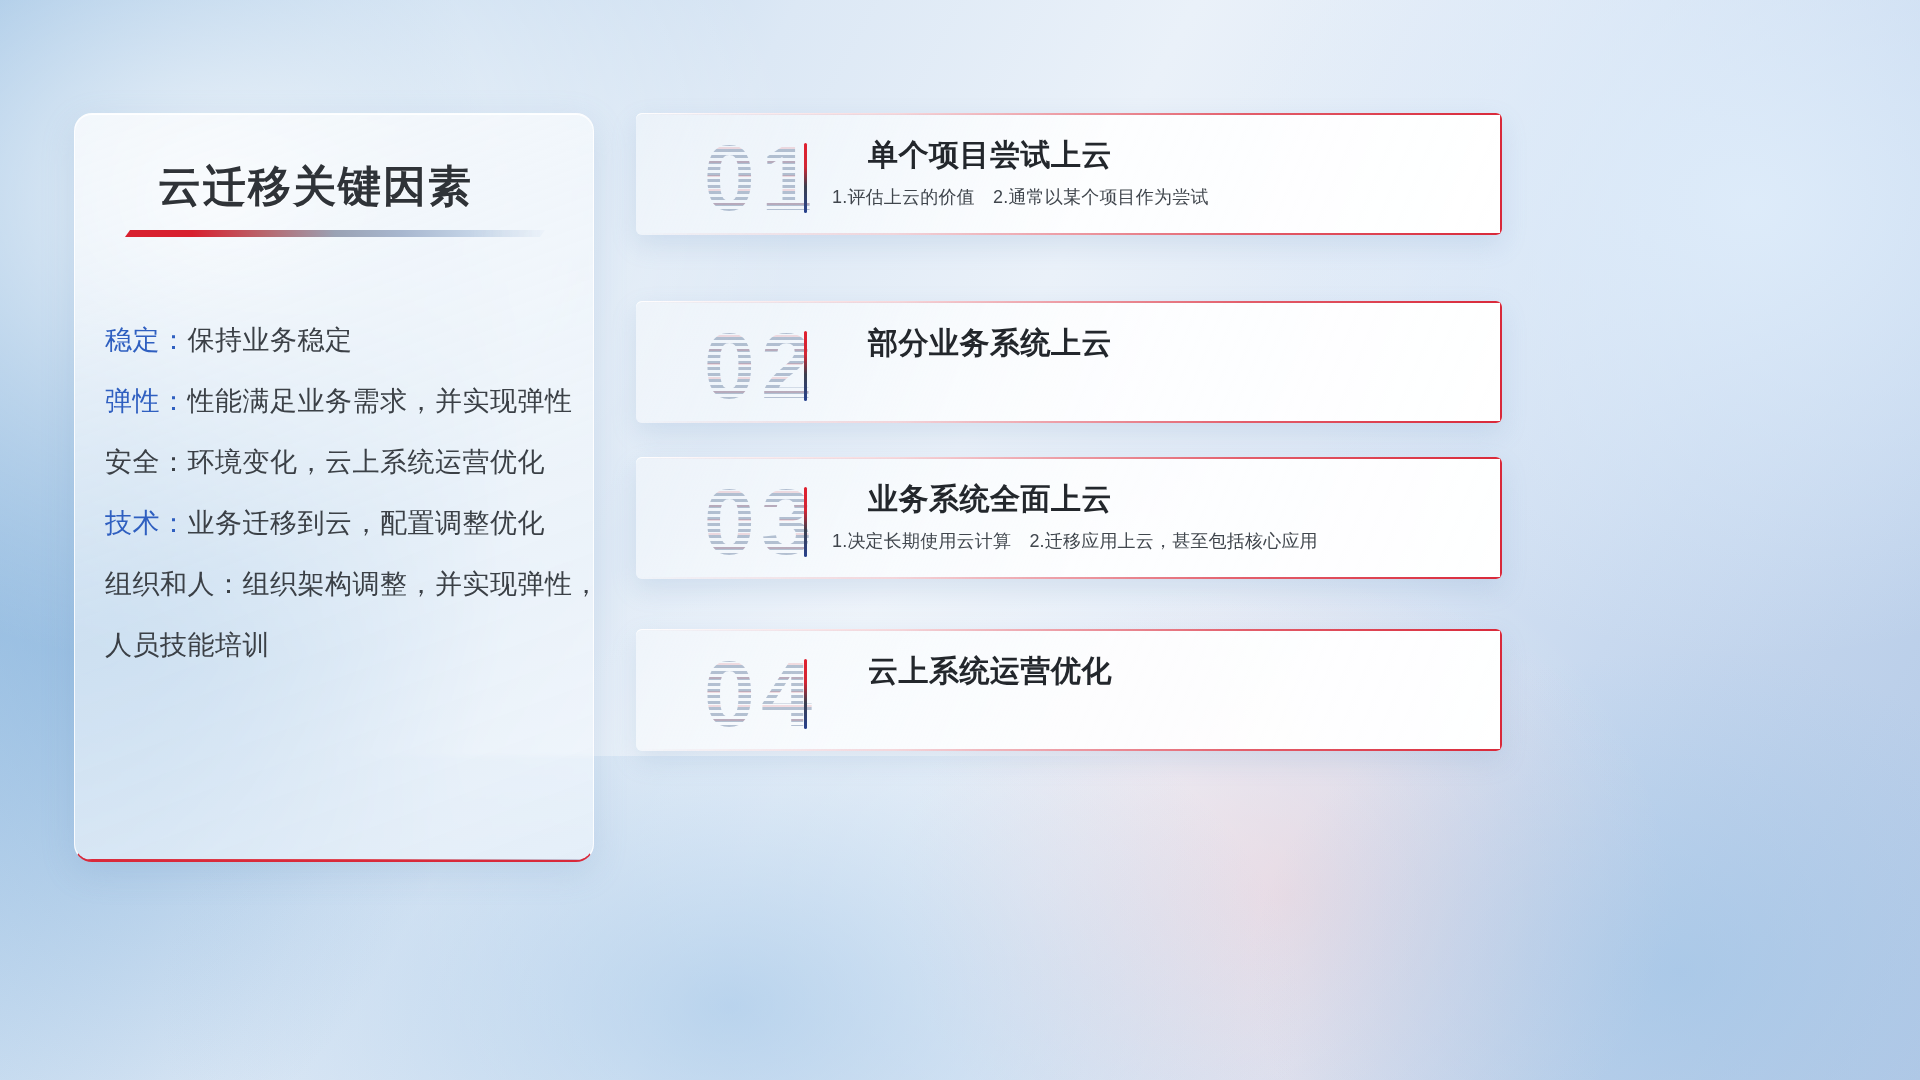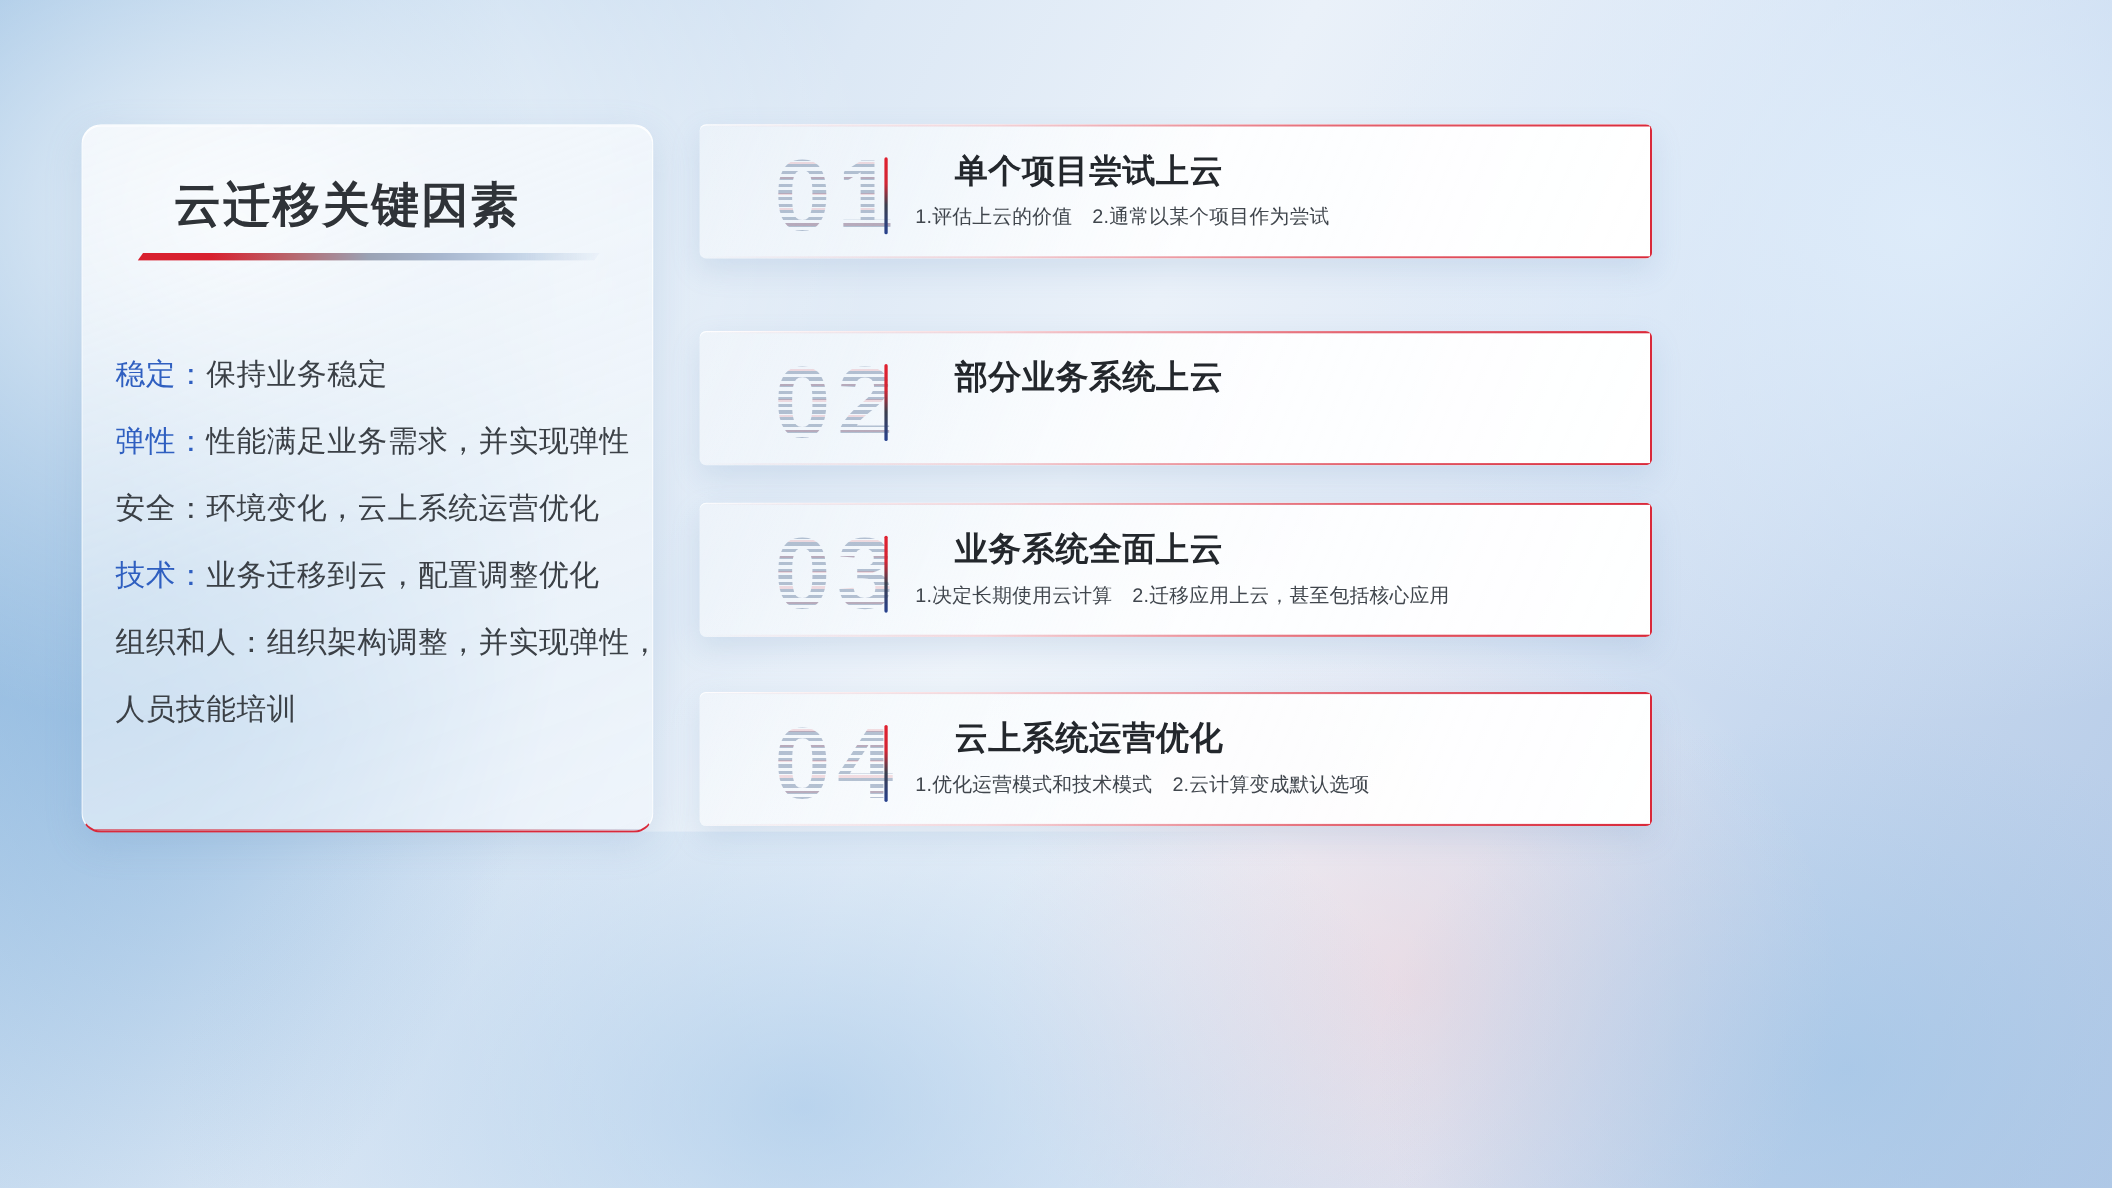--- a/index.html
+++ b/index.html
@@ -51,21 +51,21 @@
   .bg-blue-right {
     position:absolute; right:-10%; bottom:-20%; width:45%; height:60%;
     background:radial-gradient(ellipse at 50% 50%, rgba(160,196,230,.65) 0%, rgba(160,196,230,0) 70%);
   }
 
   
   #stage { position:absolute; inset:0; }
 
   
   #left-card {
-    position:absolute; left:74px; top:113px; width:520px; height:644px;
+    position:absolute; left:74px; top:113px; width:520px; height:749px;
     border-radius:18px;
     background:linear-gradient(160deg,
         rgba(255,255,255,.72) 0%,
         rgba(250,252,254,.62) 28%,
         rgba(246,250,253,.55) 55%,
         rgba(243,248,253,.60) 100%);
     border:1px solid rgba(255,255,255,.85);
     border-bottom:2px solid #d9293a;
     box-shadow:0 10px 34px rgba(110,150,195,.20), inset 0 1px 0 rgba(255,255,255,.9);
     backdrop-filter:blur(2px);
@@ -241,17 +241,16 @@
     <div class="step-title">业务系统全面上云</div>
     <div class="step-desc">1.决定长期使用云计算　2.迁移应用上云，甚至包括核心应用</div>
     <div class="edge-right"></div>
   </div>
 
   <div class="step" style="top:629px;">
     <div class="step-num">04</div>
     <div class="step-num-red">04</div>
     <div class="step-divider"></div>
     <div class="step-title">云上系统运营优化</div>
-    <div class="step-desc">1.优化运营模式和技术模式　2.云计算变成默认选项</div>
     <div class="edge-right"></div>
   </div>
 
 </div>
 
 </body></html>

